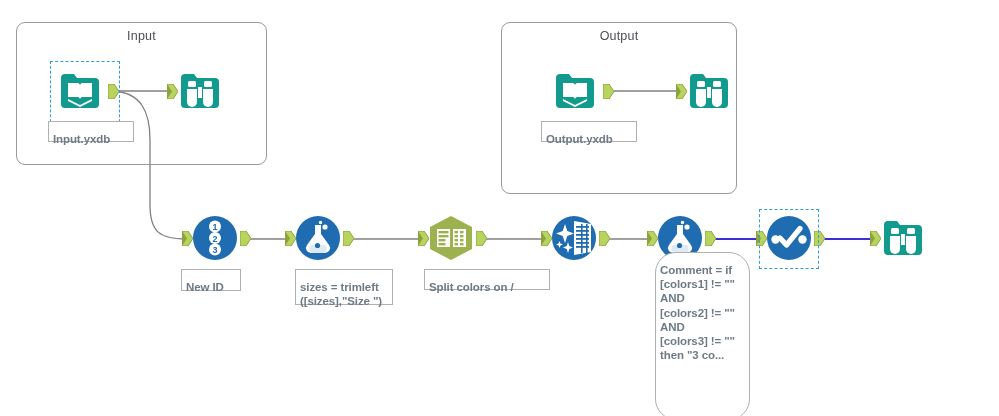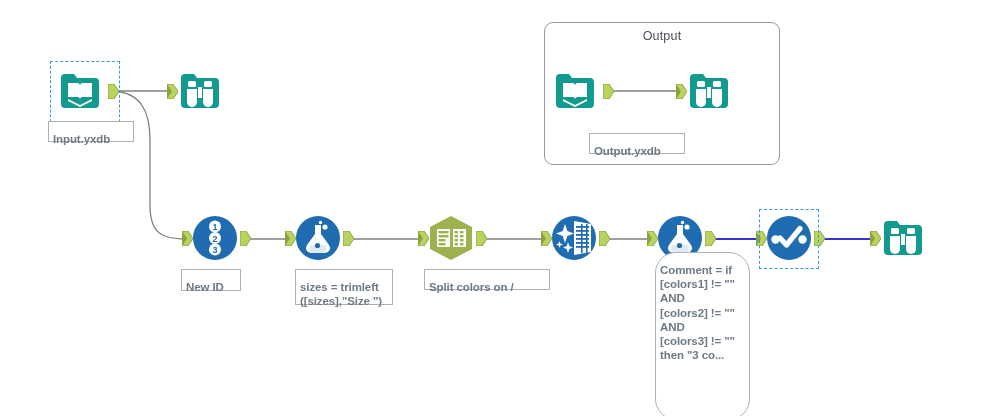--- a/index.html
+++ b/index.html
@@ -80,22 +80,25 @@
     left: 0; top: 0;
     width: 999px; height: 416px;
     pointer-events: none;
   }
 </style>
 </head>
 <body>
 
 <div id="canvas">
 
-
-  <div class="container-box" style="left:544px; top:22px; width:236px; height:143px;">
+  <div class="container-box" style="left:16px; top:22px; width:251px; height:143px;">
+    <div class="container-title">Input</div>
+  </div>
+
+  <div class="container-box" style="left:501px; top:22px; width:236px; height:172px;">
     <div class="container-title">Output</div>
   </div>
 
   <svg class="wires" viewBox="0 0 999 416">
 
     <path d="M 114 91 L 176 91" stroke="#808080" stroke-width="1.3" fill="none"></path>
 
     <path d="M 114 91 C 140 93 150 110 150 140 L 150 205 C 150 232 160 239 186 239" stroke="#808080" stroke-width="1.3" fill="none"></path>
 
     <path d="M 609 91 L 685 91" stroke="#808080" stroke-width="1.3" fill="none"></path>
@@ -338,21 +341,21 @@
       <rect x="11" y="13" width="8" height="6" rx="1.5" fill="#ffffff"></rect>
       <rect x="27" y="13" width="8" height="6" rx="1.5" fill="#ffffff"></rect>
       <path d="M10 21 h10 v13 a5 5 0 0 1 -10 0 Z" fill="#ffffff"></path>
       <path d="M26 21 h10 v13 a5 5 0 0 1 -10 0 Z" fill="#ffffff"></path>
       <rect x="21" y="19" width="4" height="11" fill="#ffffff"></rect>
     </svg>
   </div>
 
   <div class="annot" style="left:48px; top:121px; width:86px; height:21px;">Input.yxdb</div>
 
-  <div class="annot" style="left:541px; top:133px; width:96px; height:21px;margin-left:48px;">Output.yxdb</div>
+  <div class="annot" style="left:541px; top:121px; width:96px; height:21px;">Output.yxdb</div>
 
   <div class="annot" style="left:181px; top:269px; width:60px; height:22px;">New ID</div>
 
   <div class="annot" style="left:295px; top:269px; width:98px; height:36px;">sizes = trimleft
 ([sizes],"Size ")</div>
 
   <div class="annot" style="left:424px; top:269px; width:126px; height:21px;">Split colors on /</div>
 
   <div class="annot" style="left:655px; top:252px; width:95px; height:168px;border-radius:21px;">Comment = if
 [colors1] != ""

